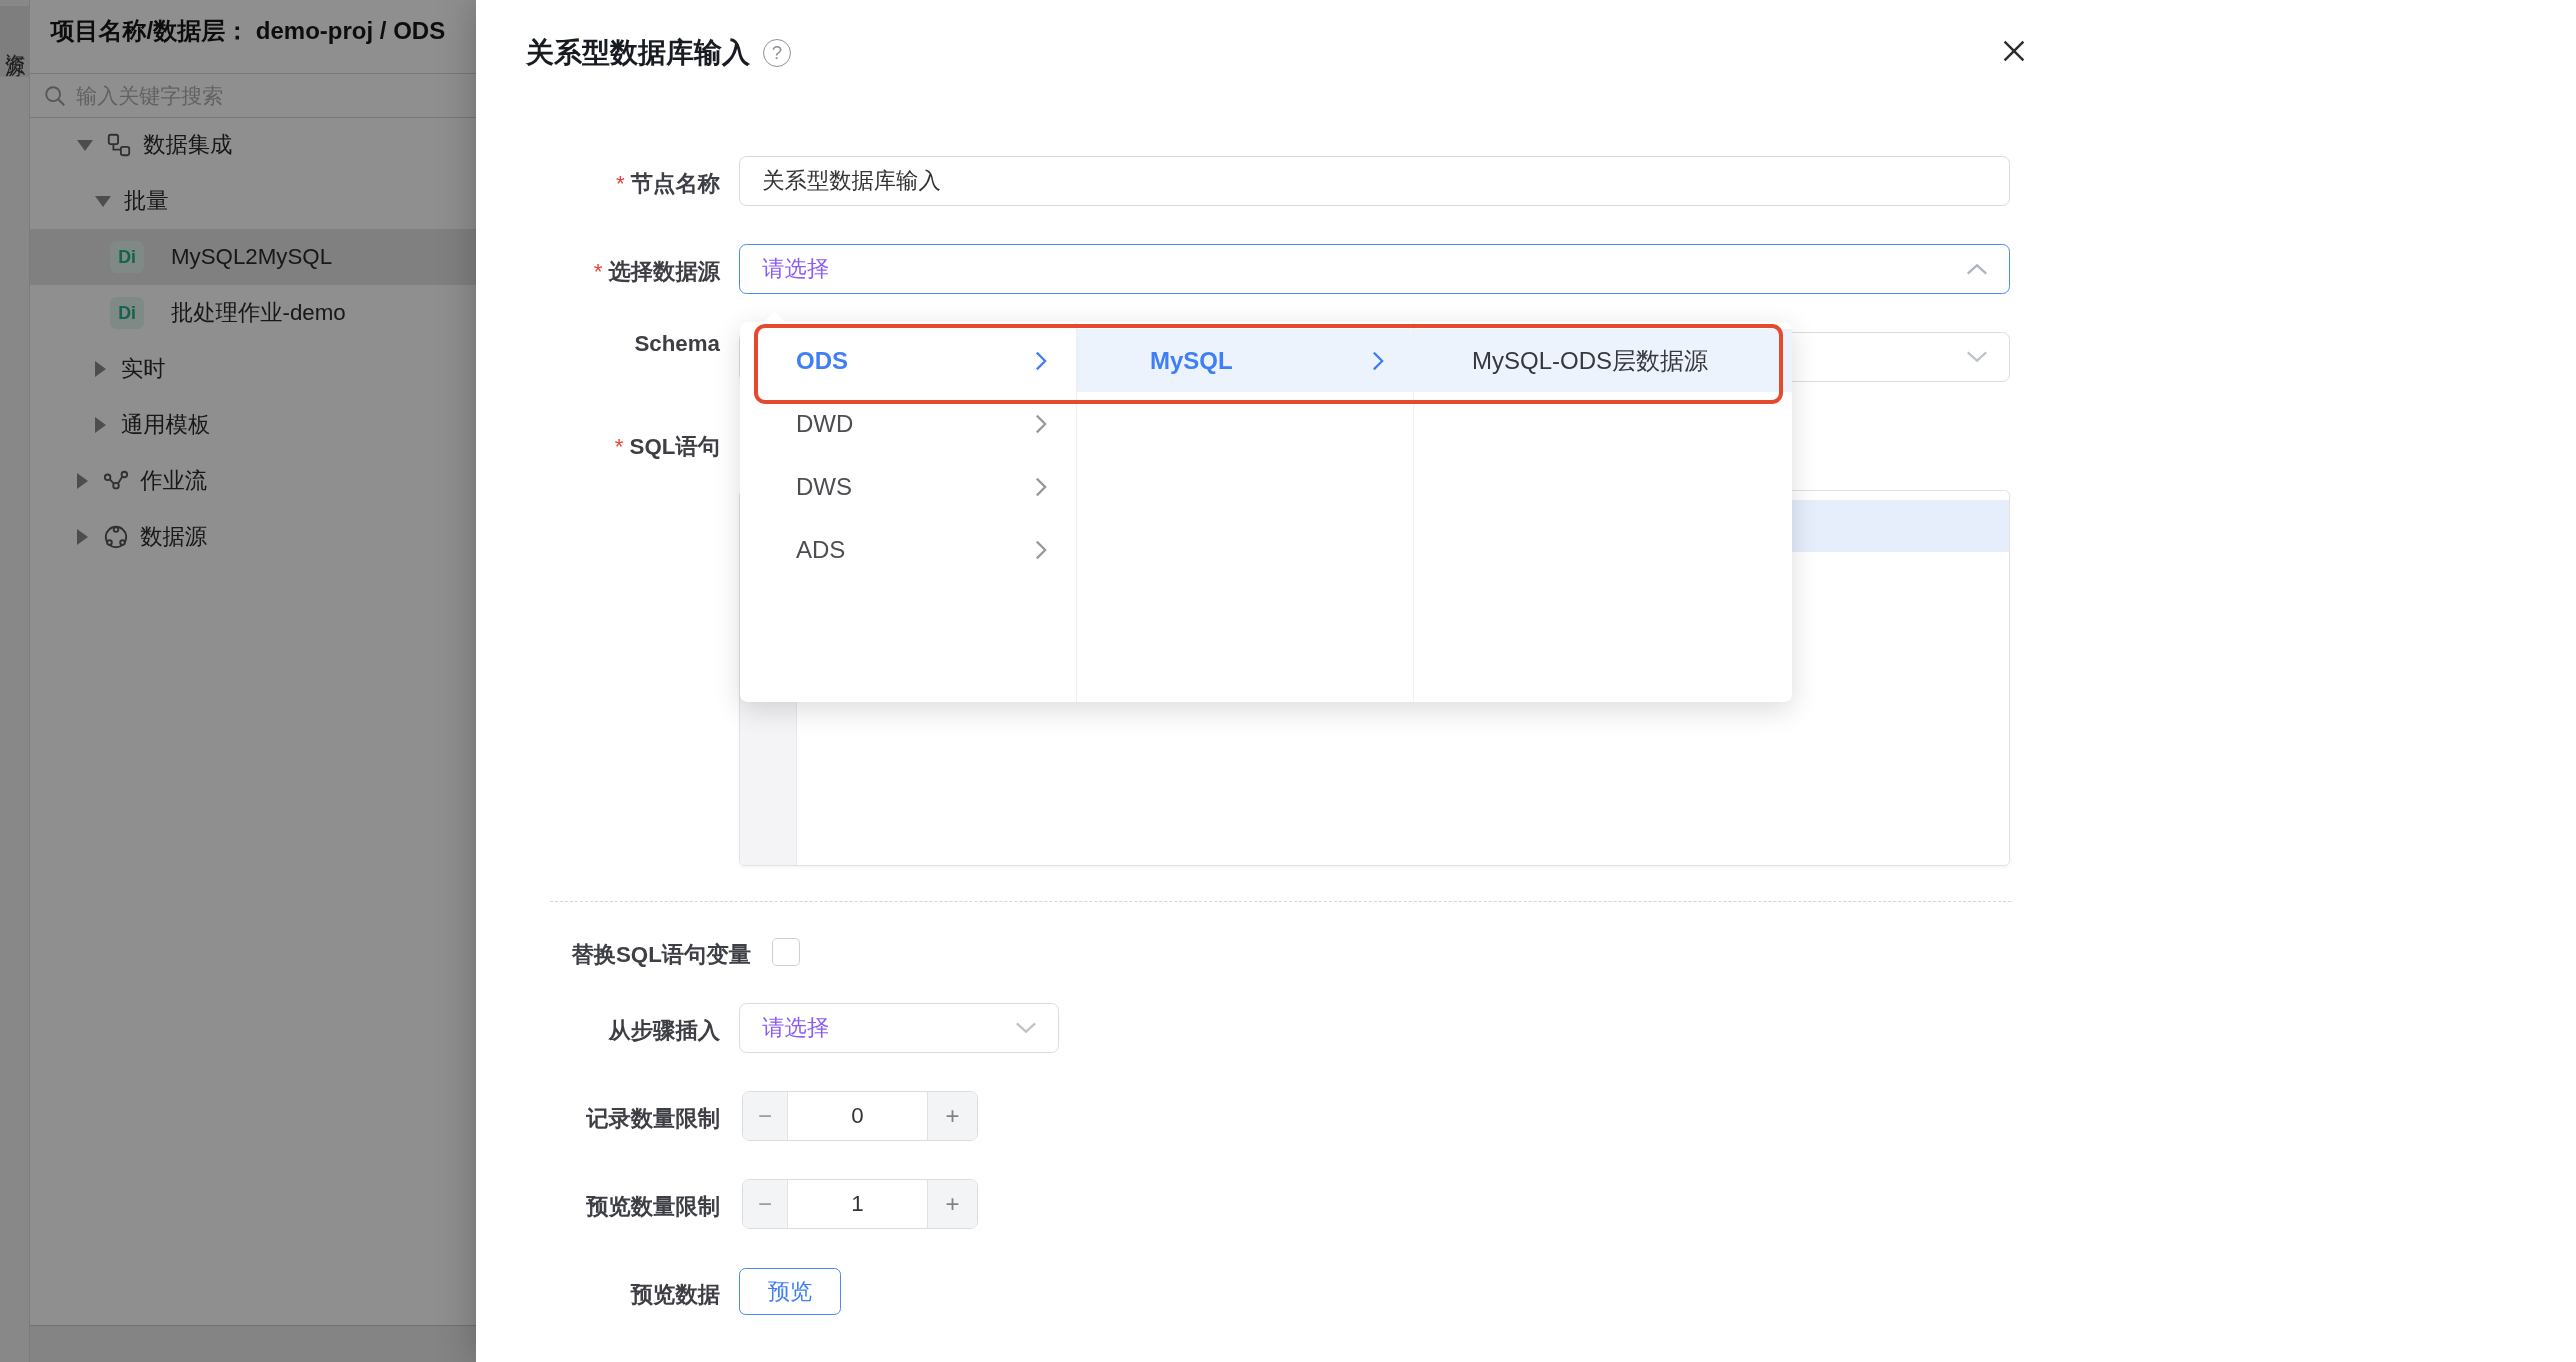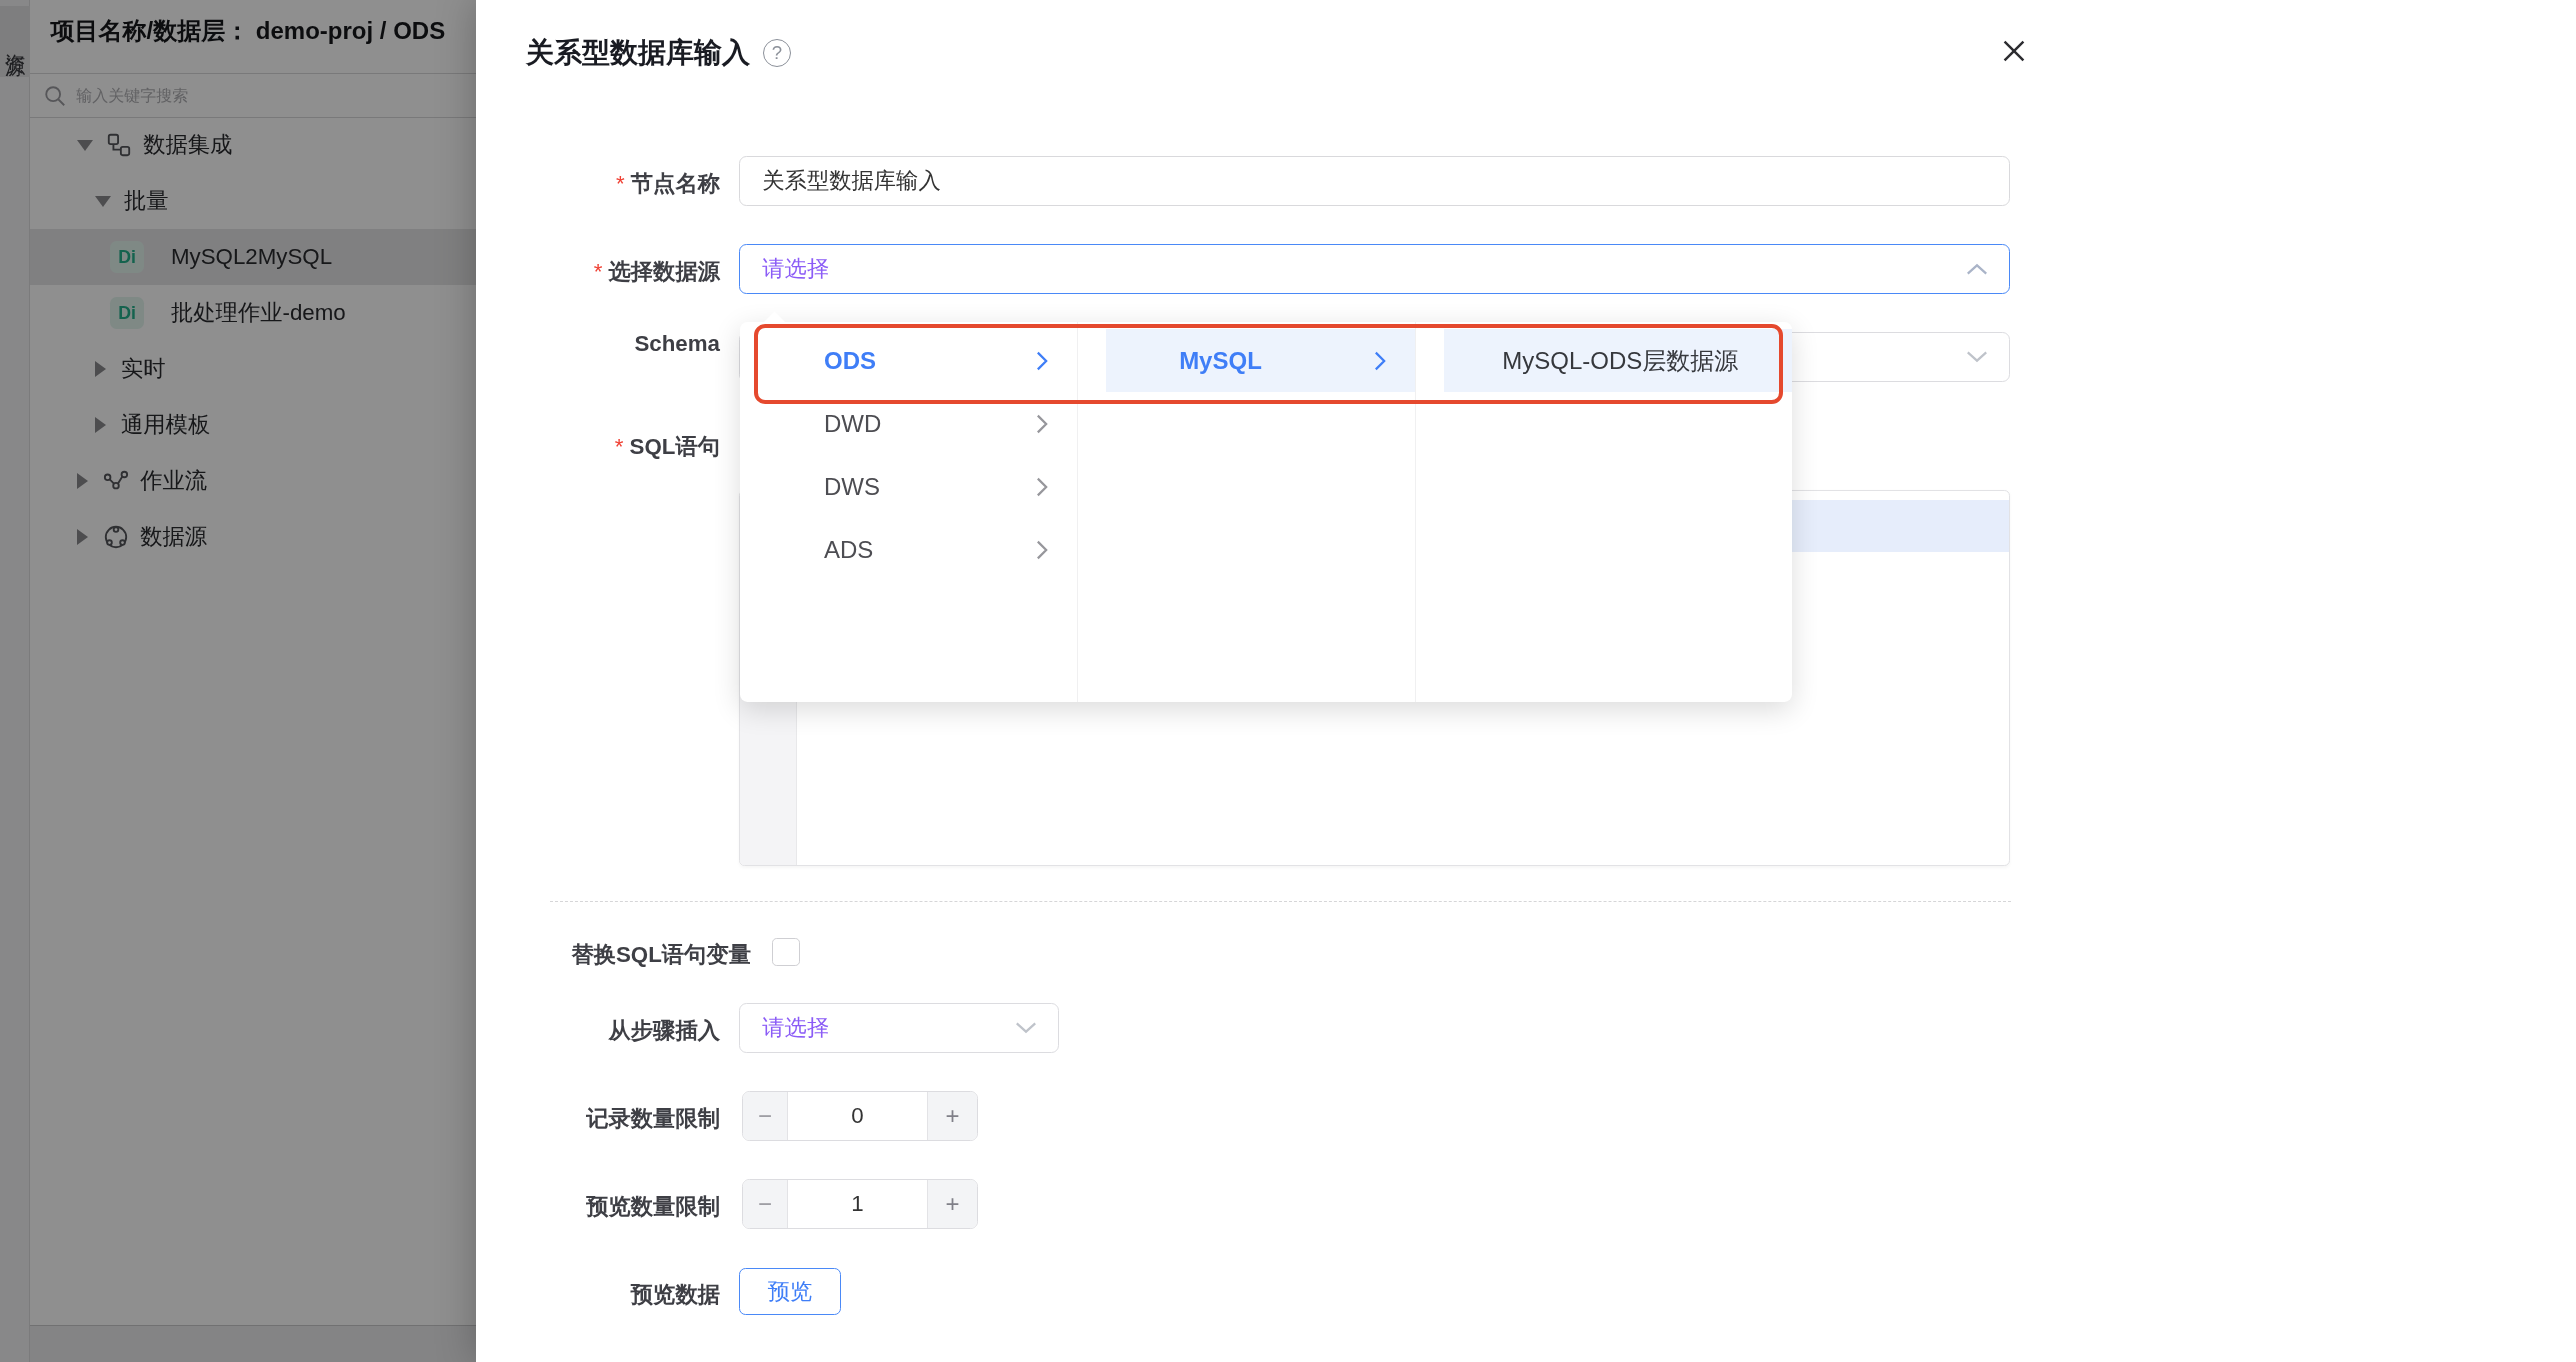--- a/index.html
+++ b/index.html
@@ -8,21 +8,21 @@
   #screen { position:relative; width:2048px; height:1362px; overflow:hidden; }
 
   
   #left-strip { position:absolute; left:0; top:0; width:30px; height:1362px; background:#f3f3f4; border-right:0.9px solid #dcdcde; z-index:1; }
   .left-strip-tab { position:absolute; left:0; top:5.6px; width:30px; height:71px; background:#e1e1e3; display:flex; align-items:center; justify-content:center; }
   .vtext { writing-mode:vertical-rl; text-orientation:upright; font-size:20.5px; color:#38393e; letter-spacing:3.7px; }
 
   #sidebar { position:absolute; left:30px; top:0; width:447px; height:1362px; background:#ffffff; z-index:1; }
   .sb-header { position:absolute; left:0; top:0; width:447px; height:61px; line-height:61px; padding-left:20.5px; font-size:24px; font-weight:bold; color:#17181c; white-space:nowrap; overflow:hidden; }
   .sb-search { position:absolute; left:0; top:73px; width:447px; height:45px; border-top:0.9px solid #d8d8da; border-bottom:0.9px solid #d8d8da; display:flex; align-items:center; padding-left:13px; background:#fff; }
-  .sb-search input { border:none; outline:none; font-size:16px; color:#333; margin-left:9.3px; width:372px; background:transparent; font-family:inherit; }
+  .sb-search input { border:none; outline:none; font-size:21px; color:#333; margin-left:9.3px; width:372px; background:transparent; font-family:inherit; }
   .sb-search input::placeholder { color:#aeaeb2; }
   .tree { position:absolute; left:0; top:117px; width:447px; }
   .tree-row { position:relative; height:56px; display:flex; align-items:center; font-size:22.3px; color:#2a2b2f; cursor:pointer; }
   .tree-row.selected { background:#e5e5e7; }
   .caret-down { width:0; height:0; border-left:8.4px solid transparent; border-right:8.4px solid transparent; border-top:11.2px solid #8a8a8e; margin-right:13px; }
   .caret-right { width:0; height:0; border-top:8.4px solid transparent; border-bottom:8.4px solid transparent; border-left:11.2px solid #8a8a8e; margin-right:15px; }
   .ind0 { padding-left:47px; } .ind1 { padding-left:65px; } .ind2 { padding-left:80px;gap:12px; }
   .tree-ico { width:26px; height:26px; margin-right:11.2px; flex:0 0 auto; }
   .di-badge { width:34px; height:32px; border-radius:6.5px; background:#e2f4ee; color:#26b08c; font-size:17.7px; font-weight:bold; display:flex; align-items:center; justify-content:center; margin-right:15px; }
   .sb-bottom { position:absolute; left:0; bottom:0; width:447px; height:37px; background:#ececee; border-top:0.9px solid #c9c9cc; }
@@ -70,21 +70,21 @@
   .st-btn { width:45px; background:#f3f4f6; display:flex; align-items:center; justify-content:center; font-size:24px; color:#9a9aa0; cursor:pointer; }
   .st-btn.minus { border-right:0.9px solid #e3e3e6; }
   .st-btn.plus { border-left:0.9px solid #e3e3e6; width:50px; color:#808089; }
   .st-val { flex:1; display:flex; align-items:center; justify-content:center; font-size:22.3px; color:#333; }
 
   .preview-btn { position:absolute; left:263px; top:1268px; width:102px; height:47px; border:1.9px solid #4a89f7; border-radius:6.5px; background:#fff; color:#3f7ef7; font-size:22.3px; display:flex; align-items:center; justify-content:center; cursor:pointer; }
 
   
   #cascader { position:absolute; left:740px; top:322px; width:1052px; height:380px; background:#fff; border-radius:7.4px; box-shadow:0 7.4px 28px rgba(0,0,0,0.14); z-index:60; display:flex; }
   .cas-arrow { position:absolute; left:26px; top:-7.4px; width:17px; height:17px; background:#fff; transform:rotate(45deg); }
-  .cas-col { width:337px; padding-top:7.4px; border-right:0.9px solid #f0f0f1;margin-left:28px; }
+  .cas-col { width:337px; padding-top:7.4px; border-right:0.9px solid #f0f0f1; }
   .cas-col:last-child { width:378px; border-right:none; }
   .cas-item { height:63px; display:flex; align-items:center; padding-left:56px; padding-right:32px; font-size:24px; color:#4d4d52; cursor:pointer; position:relative; }
   .cas-col3 .cas-item { padding-left:58px; }
   .cas-col2 .cas-item { padding-left:73px; }
   .cas-item .cas-chev { position:absolute; right:28px; top:50%; transform:translateY(-50%); }
   .cas-item.active { color:#3f7ef7; font-weight:600; }
   .cas-item.hl { background:#edf3fd; }
   #red-annotation { position:absolute; left:754px; top:324px; width:1029px; height:80px; border:4.7px solid #e5492e; border-radius:11.2px; z-index:65; pointer-events:none; }
 
   svg { display:block; }

